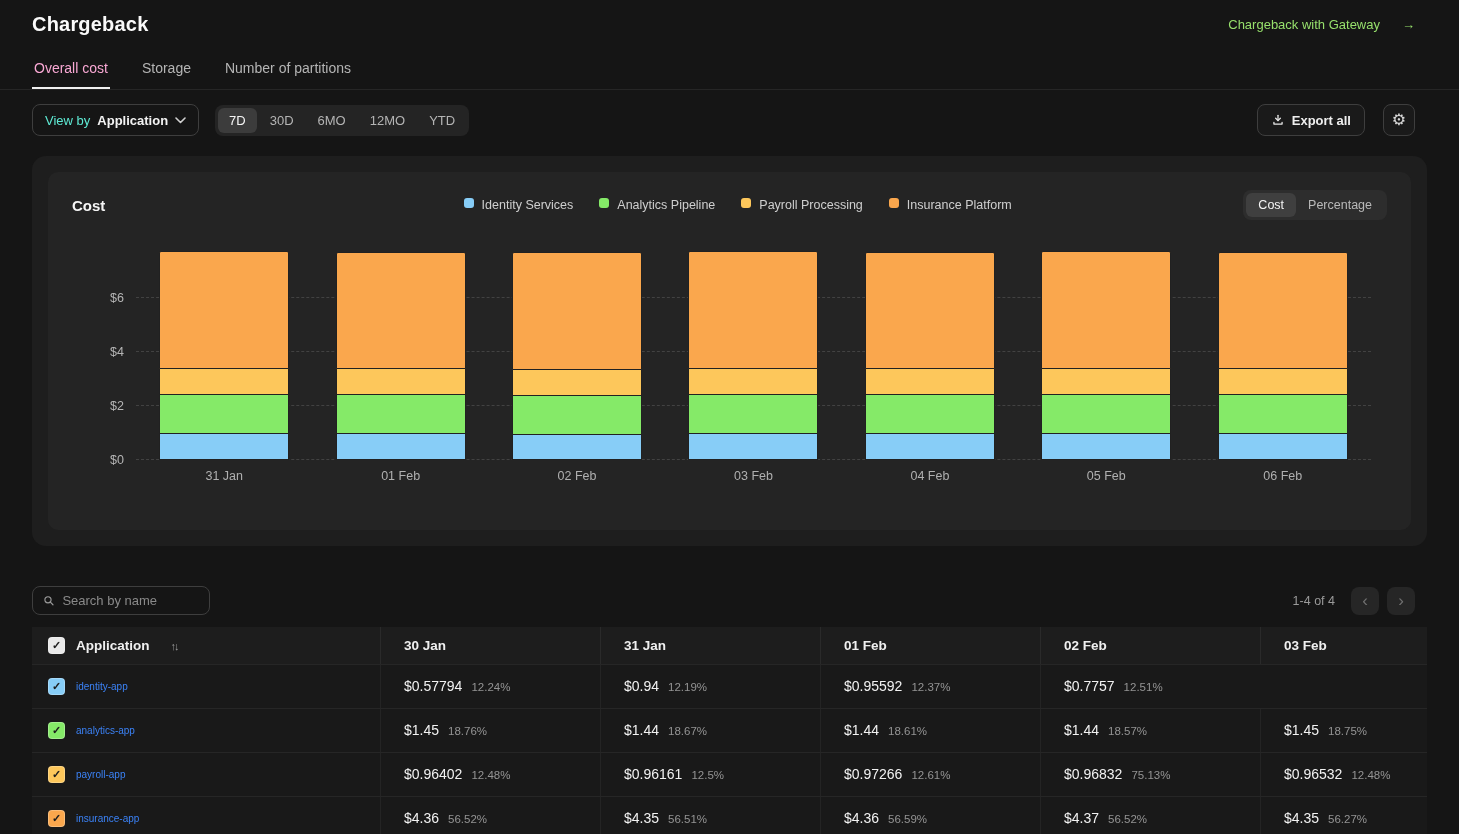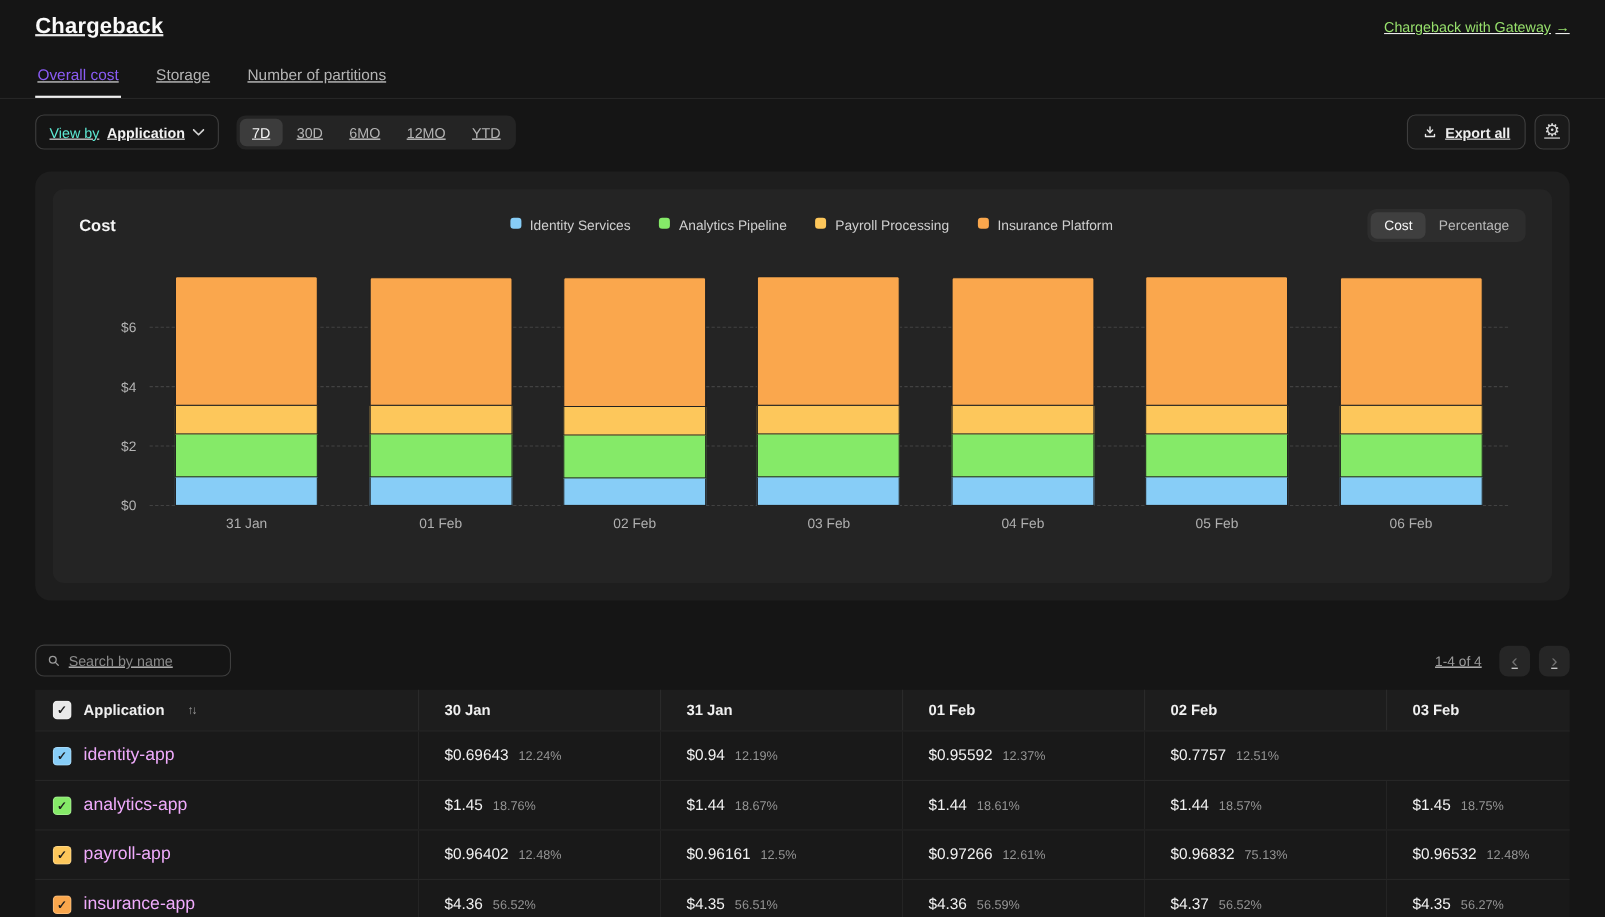--- a/index.html
+++ b/index.html
@@ -2,42 +2,42 @@
 <html><head>
 <meta charset="utf-8">
 <style>
   * { box-sizing: border-box; margin: 0; padding: 0; }
   html,body { width:1459px; height:834px; overflow:hidden; }
   body {
     background:#151515; color:#ececec;
     font-family:"Liberation Sans", sans-serif; font-size:13px;
     -webkit-font-smoothing:antialiased;
   }
-  .px { padding-left:32px; padding-right:32px;text-decoration:underline; }
+  .px { padding-left:32px; padding-right:44px; }
 
   
   .topbar { display:flex; justify-content:space-between; align-items:center; padding-top:13px; }
   .page-title { font-size:20px; font-weight:700; color:#fafafa; letter-spacing:.2px; }
-  .gateway { font-size:13px; cursor:pointer; display:flex; gap:4px; align-items:center; }
+  .gateway { font-size:13px; cursor:pointer; display:flex; gap:22px; align-items:center; }
 
   
   .tabs-row { margin-top:16px; border-bottom:1px solid #262626; display:flex; gap:30px; }
   .tab { padding:8px 2px 11px; font-size:14px; color:#b5b5b5; cursor:pointer; border-bottom:2px solid transparent; }
-  .tab.active { color:#8b5cf6; border-bottom-color:#f0f0f0; }
+  .tab.active { color:#f9a8d4; border-bottom-color:#f0f0f0; }
 
   
   .toolbar { margin-top:14px; display:flex; align-items:center; gap:16px; }
   .viewby { display:flex; align-items:center; gap:7px; height:32px; padding:0 12px;
     border:1px solid #3e3e3e; border-radius:8px; cursor:pointer; }
   .viewby .lbl { color:#5eead4; }
   .viewby .val { color:#f2f2f2; font-weight:700; }
   .ranges { display:flex; background:#242424; border-radius:8px; padding:3px; gap:2px; }
   .range-btn { padding:5px 11px; border-radius:6px; color:#b4b4b4; font-size:13px; cursor:pointer; }
   .range-btn.active { background:#3c3c3c; color:#f5f5f5; }
-  .toolbar-right { margin-left:auto; display:flex; gap:8px; align-items:flex-end; }
+  .toolbar-right { margin-left:auto; display:flex; gap:18px; align-items:flex-end; }
   .btn { display:flex; align-items:center; gap:7px; height:32px; padding:0 13px;
     border:1px solid #3e3e3e; border-radius:8px; background:#1a1a1a; color:#eee;
     font-weight:700; font-size:13px; cursor:pointer; }
   .icon-btn { width:32px; justify-content:center; padding:0; font-weight:400; }
   .gear { font-size:16px; color:#d8d8d8; line-height:1; }
 
   
   .panel { margin:20px 32px 0; background:#1e1e1e; border-radius:14px; padding:16px; }
   .card  { background:#242424; border-radius:10px; padding:18px 24px 14px; }
   .card-head { display:flex; align-items:center; }
@@ -77,21 +77,21 @@
   
   .table { margin:12px 32px 0; background:#191919; border-bottom:1px solid #292929; }
   .tr { display:grid; grid-template-columns:348px 220px 220px 220px 220px 1fr; }
   .thead { background:#1d1d1d; }
   .th { padding:10px 0 10px 23px; font-size:13.5px; font-weight:700; color:#f0f0f0;
     border-left:1px solid #2a2a2a; display:flex; align-items:center; }
   .th.th-app { border-left:none; padding-left:16px; gap:11px; }
   .body-row { border-top:1px solid #262626; }
   .td { padding:13px 0 13px 23px; border-left:1px solid #242424; display:flex; align-items:baseline; }
   .td-app { border-left:none; padding-left:16px; display:flex; align-items:center; gap:11px; }
-  .app-name { font-size:16px; color:#f0abfc; }
+  .app-name { font-size:10px; color:#3b82f6; }
   .cost { font-size:14px; color:#f2f2f2; }
   .pct { font-size:11.5px; color:#949494; margin-left:9px; }
   .checkbox { width:17px; height:17px; border-radius:4px; display:flex; align-items:center;
     justify-content:center; font-size:11px; font-weight:700; color:#1d1d1d; cursor:pointer;
     border:1px solid rgba(255,255,255,.25); }
   .checkbox.all { background:#e9e9e9; }
   .sort-ic { font-size:11px; color:#9a9a9a; letter-spacing:-2px; margin-left:10px; cursor:pointer; font-weight:400; }
   svg { display:block; }
 </style>
 </head>
@@ -266,21 +266,21 @@
       <div class="th">02 Feb</div>
       <div class="th">03 Feb</div>
     </div>
   <div>
       <div class="tr body-row">
         <div class="td td-app">
           <div class="checkbox" style="background: rgb(135, 205, 247);">✓</div>
           <span class="app-name">identity-app</span>
         </div>
         <div class="td">
-          <span class="cost">$0.69643</span>
+          <span class="cost">$0.57794</span>
           <span class="pct">12.24%</span>
         </div>
         <div class="td">
           <span class="cost">$0.94</span>
           <span class="pct">12.19%</span>
         </div>
         <div class="td">
           <span class="cost">$0.95592</span>
           <span class="pct">12.37%</span>
         </div>

